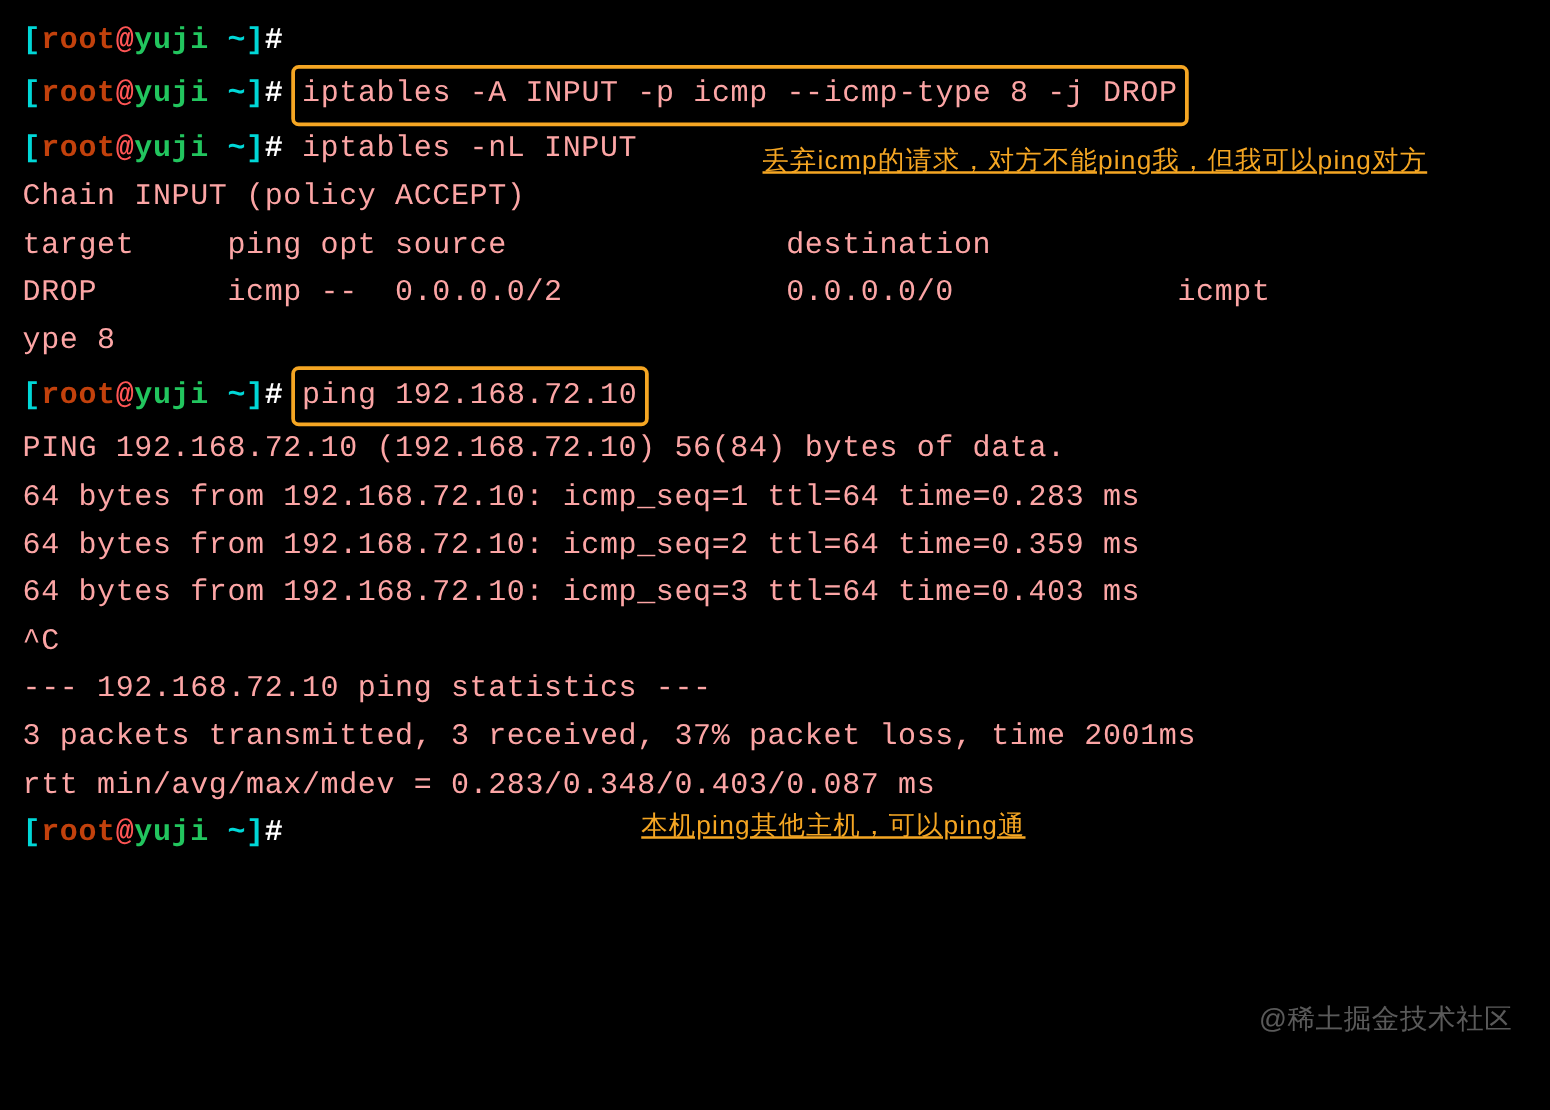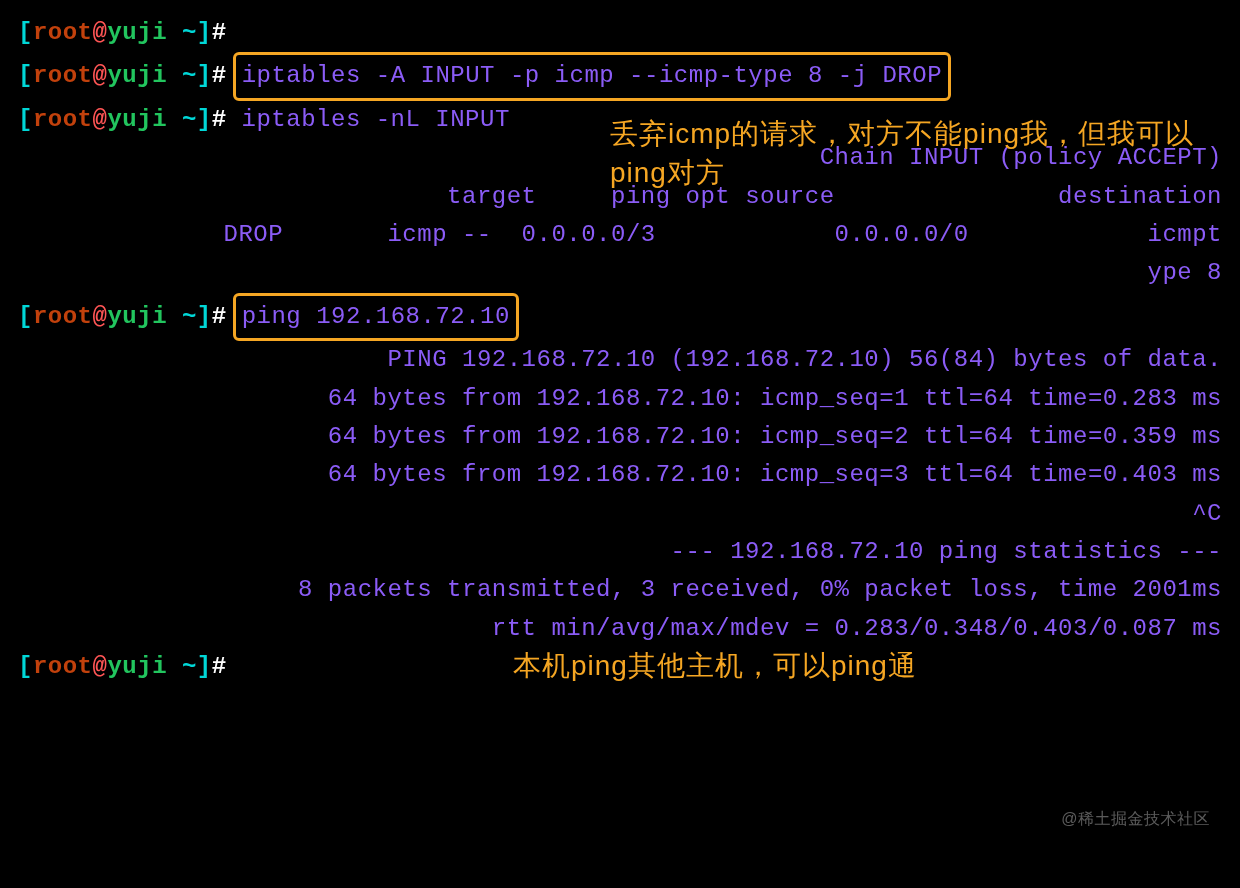--- a/index.html
+++ b/index.html
@@ -17,72 +17,73 @@
       font-weight: 500;
     }
     .line { white-space: pre; letter-spacing: 0.5px; }
     .prompt-open { color: #00d7d7; font-weight: bold; }
     .prompt-user { color: #c2410c; font-weight: bold; }
     .prompt-at { color: #ff5555; font-weight: bold; }
     .prompt-host { color: #22c55e; font-weight: bold; }
     .prompt-tilde { color: #00d7d7; font-weight: bold; }
     .prompt-close { color: #00d7d7; font-weight: bold; }
     .prompt-hash { color: #fff; font-weight: bold; }
-    .output { color: #8b5cf6; text-align: right; }
+    .output { color: #fca5a5; }
     .highlight-box {
       border: 3px solid #f5a623;
       border-radius: 6px;
       padding: 2px 6px;
       display: inline-block;
       margin-left: 6px;
     }
     .annotation {
       position: absolute;
       color: #f5a623;
       font-family: "Microsoft YaHei", "PingFang SC", sans-serif;
-      font-size: 28px;
+      font-size: 21px;
       font-weight: 500;
       line-height: 1.4;
       letter-spacing: 1px;
+      text-decoration: underline;
     }
     .annotation1 { top: 114px; left: 610px; width: 600px; }
     .annotation2 { top: 646px; left: 513px; width: 500px; }
     .watermark {
       position: absolute;
       right: 30px;
       bottom: 56px;
       color: rgba(200,200,200,0.45);
       font-family: "Microsoft YaHei", "PingFang SC", sans-serif;
-      font-size: 16px;
+      font-size: 22px;
       letter-spacing: 0.5px;
     }
     .table-row { white-space: pre; }
   </style>
 </head>
 <body>
 
 <div class="line"><span class="prompt-open">[</span><span class="prompt-user">root</span><span class="prompt-at">@</span><span class="prompt-host">yuji</span><span class="prompt-tilde"> ~</span><span class="prompt-close">]</span><span class="prompt-hash">#</span><span class="output"> </span></div>
 
 <div class="line"><span class="prompt-open">[</span><span class="prompt-user">root</span><span class="prompt-at">@</span><span class="prompt-host">yuji</span><span class="prompt-tilde"> ~</span><span class="prompt-close">]</span><span class="prompt-hash">#</span><span class="highlight-box"><span class="output">iptables -A INPUT -p icmp --icmp-type 8 -j DROP</span></span></div>
 
 <div class="line"><span class="prompt-open">[</span><span class="prompt-user">root</span><span class="prompt-at">@</span><span class="prompt-host">yuji</span><span class="prompt-tilde"> ~</span><span class="prompt-close">]</span><span class="prompt-hash">#</span><span class="output"> iptables -nL INPUT</span></div>
 
 <div class="line output">Chain INPUT (policy ACCEPT)</div>
 <div class="line output table-row">target     ping opt source               destination</div>
-<div class="line output table-row">DROP       icmp --  0.0.0.0/3            0.0.0.0/0            icmpt</div>
+<div class="line output table-row">DROP       icmp --  0.0.0.0/2            0.0.0.0/0            icmpt</div>
 <div class="line output">ype 8</div>
 
 <div class="line"><span class="prompt-open">[</span><span class="prompt-user">root</span><span class="prompt-at">@</span><span class="prompt-host">yuji</span><span class="prompt-tilde"> ~</span><span class="prompt-close">]</span><span class="prompt-hash">#</span><span class="highlight-box"><span class="output">ping 192.168.72.10</span></span></div>
 
 <div class="line output">PING 192.168.72.10 (192.168.72.10) 56(84) bytes of data.</div>
 <div class="line output">64 bytes from 192.168.72.10: icmp_seq=1 ttl=64 time=0.283 ms</div>
 <div class="line output">64 bytes from 192.168.72.10: icmp_seq=2 ttl=64 time=0.359 ms</div>
 <div class="line output">64 bytes from 192.168.72.10: icmp_seq=3 ttl=64 time=0.403 ms</div>
 <div class="line output">^C</div>
 <div class="line output">--- 192.168.72.10 ping statistics ---</div>
-<div class="line output">8 packets transmitted, 3 received, 0% packet loss, time 2001ms</div>
+<div class="line output">3 packets transmitted, 3 received, 37% packet loss, time 2001ms</div>
 <div class="line output">rtt min/avg/max/mdev = 0.283/0.348/0.403/0.087 ms</div>
 
 <div class="line"><span class="prompt-open">[</span><span class="prompt-user">root</span><span class="prompt-at">@</span><span class="prompt-host">yuji</span><span class="prompt-tilde"> ~</span><span class="prompt-close">]</span><span class="prompt-hash">#</span></div>
 
 <div class="annotation annotation1">丢弃icmp的请求，对方不能ping我，但我可以ping对方</div>
 <div class="annotation annotation2">本机ping其他主机，可以ping通</div>
 <div class="watermark">@稀土掘金技术社区</div>
 
 </body></html>

